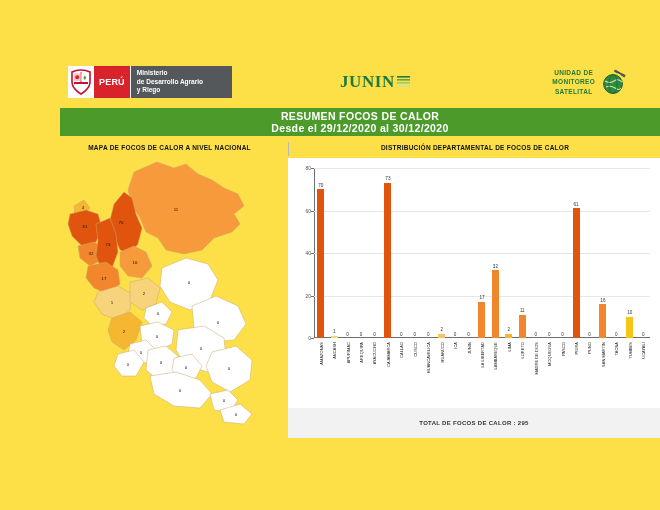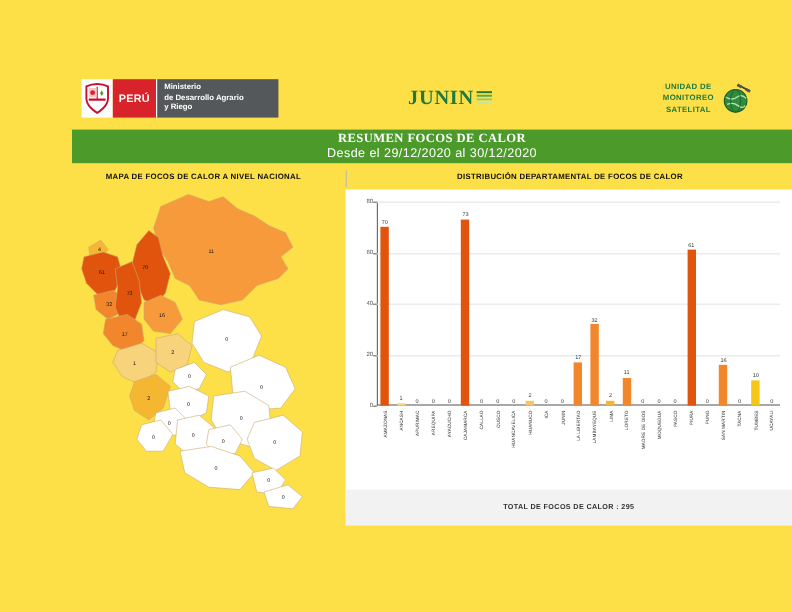--- a/index.html
+++ b/index.html
@@ -49,22 +49,22 @@
   }
   .umsat-logo{width:26px;height:26px;position:relative;}
 
   
   .greenband{
     position:absolute;left:60px;top:108px;width:600px;height:28px;
     background:#4C9A2A;color:#fff;
     display:flex;flex-direction:column;align-items:center;justify-content:center;
     text-align:center;
   }
-  .greenband .l1{font-size:10.5px;font-weight:bold;letter-spacing:.35px;line-height:1.18;font-family:Liberation Serif, serif;}
-  .greenband .l2{font-size:10.5px;font-weight:normal;letter-spacing:.35px;line-height:1.18;}
+  .greenband .l1{font-size:10.5px;font-weight:bold;letter-spacing:.35px;line-height:1.18;}
+  .greenband .l2{font-size:10.5px;font-weight:bold;letter-spacing:.35px;line-height:1.18;}
 
   
   .ptitle{
     position:absolute;font-size:6.5px;font-weight:bold;color:#111;letter-spacing:.25px;
     text-align:center;
   }
   #map-title{left:62px;top:144px;width:215px;}
   #chart-title{left:300px;top:144px;width:350px;}
 
   .vdivider{position:absolute;left:288px;top:142px;width:1px;height:14px;background:#bbb;}

